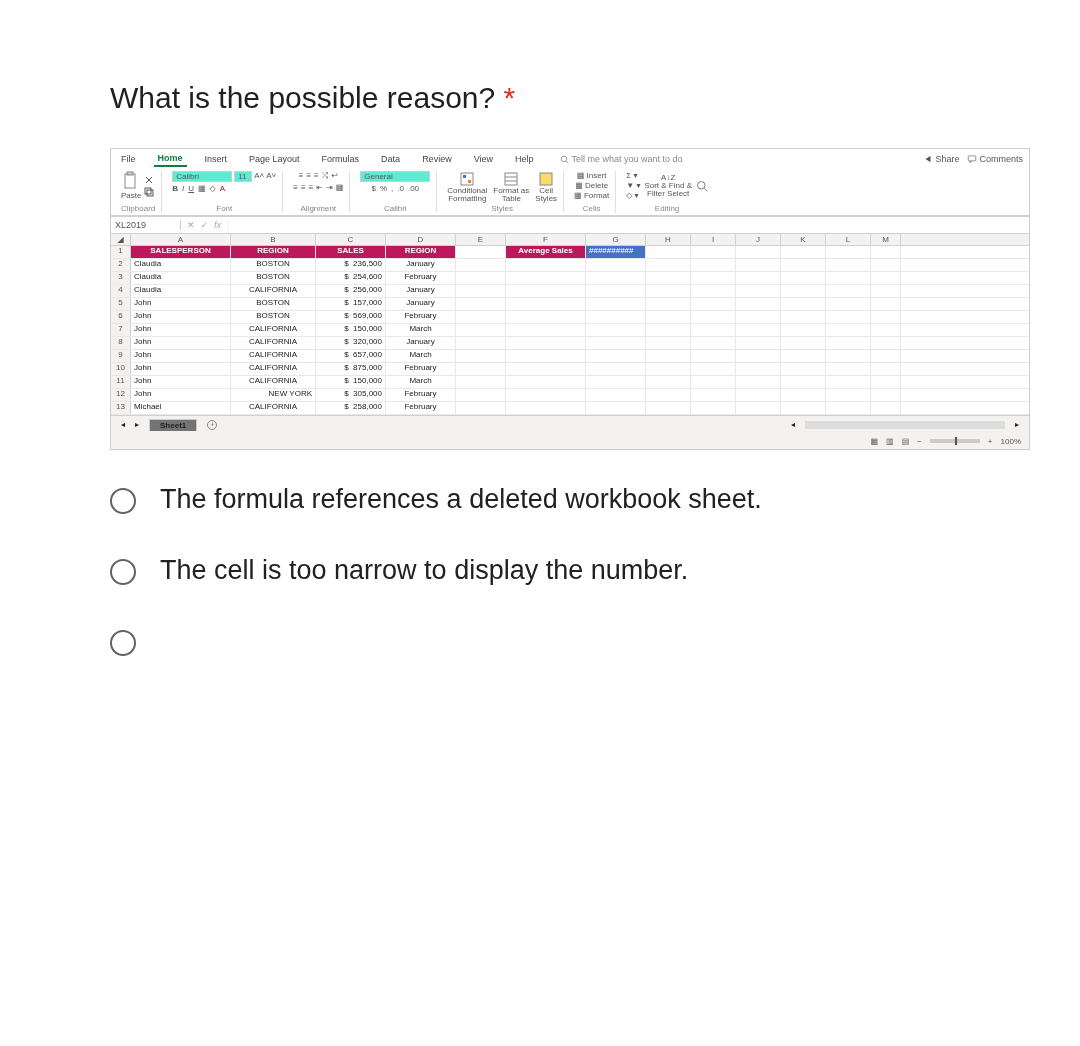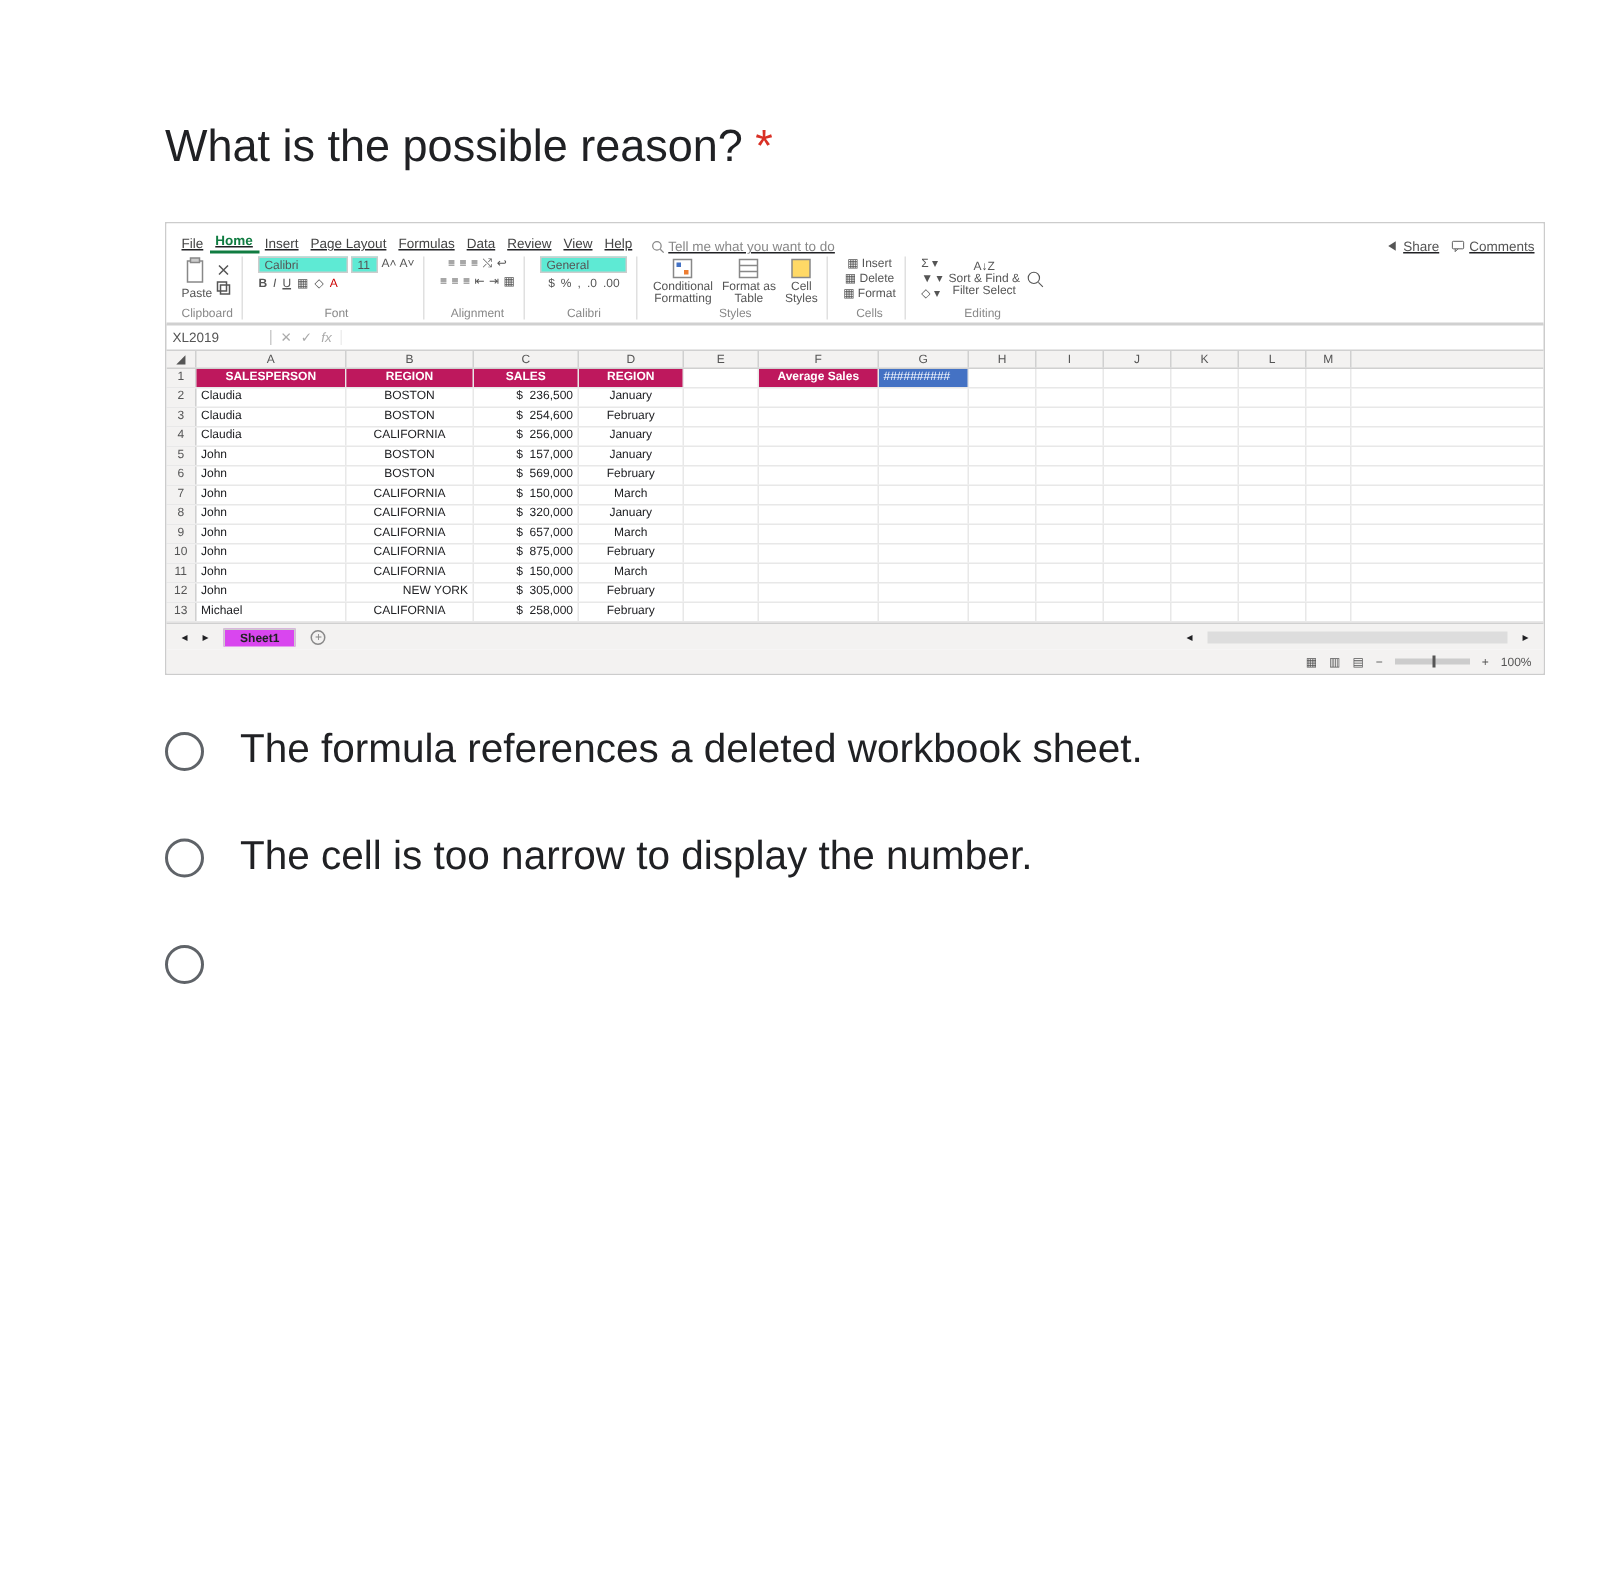--- a/index.html
+++ b/index.html
@@ -18,21 +18,21 @@
   }
   .question .asterisk { color: #d93025; }
   .excel-shot {
     border: 1px solid #ccc;
     background: #fff;
     width: 920px;
     font-size: 9px;
     margin-bottom: 30px;
   }
   .ribbon { border-bottom: 1px solid #d0d0d0; background:#fff;}
-  .tabs { display:flex; align-items:flex-end; height:20px; padding:0 6px; gap:0; font-size:9px;text-decoration:underline;}
+  .tabs { display:flex; align-items:center; height:20px; padding:0 6px; gap:14px; font-size:9px;}
   .tabs .tab { padding:2px 4px; color:#444;}
   .tabs .tab.active { border-bottom:2px solid #107c41; color:#107c41; font-weight:600;}
   .tabs .tell { color:#888; margin-left:8px; display:flex; align-items:center; gap:3px;}
   .tabs .tell svg{width:9px;height:9px;}
   .tabs .spacer { flex:1;}
   .tabs .right { display:flex; gap:8px;}
   .tabs .right .rbtn{ color:#555; display:flex; align-items:center;gap:2px;}
   .tabs .right svg{width:10px;height:10px;}
   .ribbon-body { display:flex; align-items:stretch; padding:2px 4px; gap:4px; height:46px;}
   .grp { border-right:1px solid #e0e0e0; padding:0 6px; display:flex; flex-direction:column; justify-content:space-between;}
@@ -51,21 +51,21 @@
   .row{display:flex;border-bottom:1px solid #e8e8e8;height:13px;}
   .rh{width:20px;flex:none;background:#f3f2f1;border-right:1px solid #d0d0d0;text-align:center;font-size:8px;color:#555;}
   .cell{flex:none;border-right:1px solid #e8e8e8;font-size:8px;padding:0 3px;overflow:hidden;white-space:nowrap;}
   .hdr{background:#be185d;color:#fff;font-weight:600;text-align:center;}
   .salescell{text-align:right;}
   .hashcell{background:#4472c4;color:#fff;}
   .cA{width:100px;} .cB{width:85px;} .cC{width:70px;} .cD{width:70px;} .cE{width:50px;}
   .cF{width:80px;} .cG{width:60px;} .cH{width:45px;} .cI{width:45px;} .cJ{width:45px;}
   .cK{width:45px;} .cL{width:45px;} .cM{width:30px;}
   .sheet-tabs{display:flex;align-items:center;border-top:1px solid #d0d0d0;background:#f3f2f1;height:18px;font-size:8px;padding:0 10px;gap:10px;}
-  .sheet-tab{background:#d946ef;border:1px solid #ccc;border-bottom:none;padding:1px 10px;font-weight:600;}
+  .sheet-tab{background:#737373;border:1px solid #ccc;border-bottom:none;padding:1px 10px;font-weight:600;}
   .plus-circle{width:10px;height:10px;border:1px solid #888;border-radius:50%;display:flex;align-items:center;justify-content:center;font-size:8px;color:#888;}
   .status-bar{display:flex;align-items:center;justify-content:flex-end;background:#f3f2f1;height:16px;font-size:8px;color:#555;padding:0 8px;gap:8px;}
   
   .option{display:flex;align-items:flex-start;gap:24px;margin:20px 0 32px 0;}
   .radio{width:26px;height:26px;border:2px solid #5f6368;border-radius:50%;flex:none;margin-top:8px;}
   .option-text{font-size:27px;line-height:1.45;color:#202124;}
 </style>
 </head>
 <body>
 
@@ -167,21 +167,21 @@
             <span class="txt8">≡</span>
             <span class="txt8">⇤</span>
             <span class="txt8">⇥</span>
             <span class="txt8">▦</span>
           </div>
         </div>
         <div class="lbl">Alignment</div>
       </div>
       <div class="grp">
         <div class="top" style="flex-direction:column;gap:2px;">
-          <span class="minibox" style="width:58px;">General</span>
+          <span class="minibox" style="width:70px;">General</span>
           <div style="display:flex;gap:4px;">
             <span class="txt8">$</span>
             <span class="txt8">%</span>
             <span class="txt8">,</span>
             <span class="txt8">.0</span>
             <span class="txt8">.00</span>
           </div>
         </div>
         <div class="lbl">Calibri</div>
       </div>

